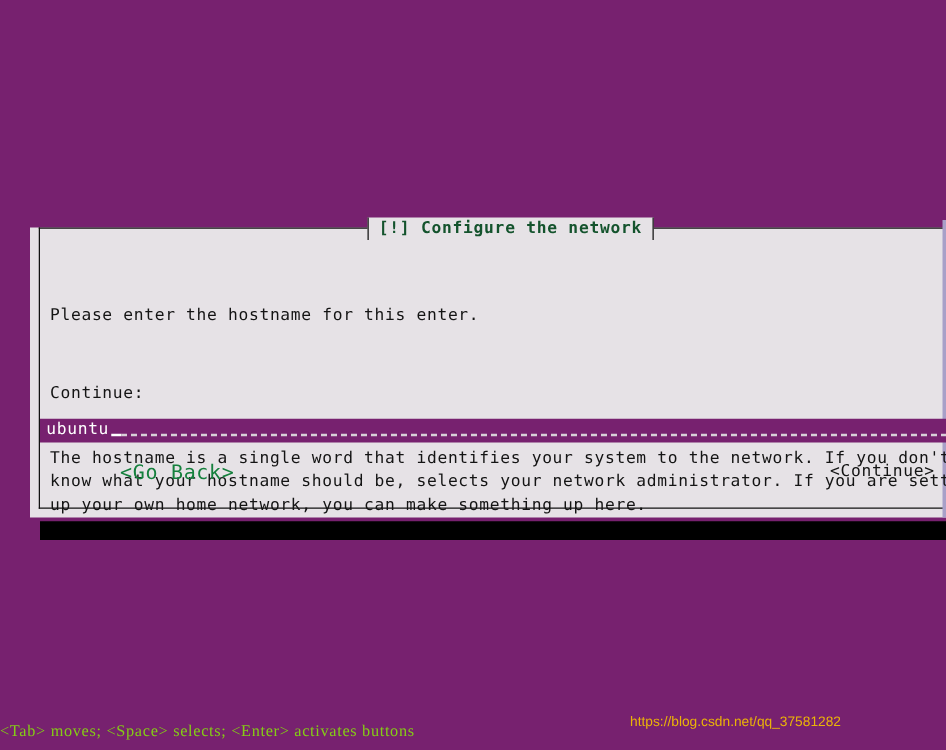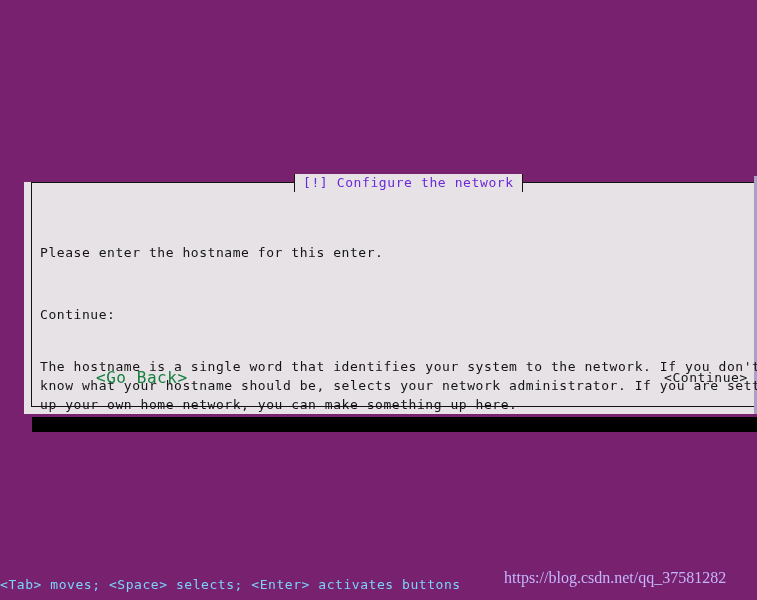--- a/index.html
+++ b/index.html
@@ -70,25 +70,26 @@
     left: 270px;
     top: -2px;
     height: 18px;
     display: flex;
     align-items: center;
     background: #e6e2e6;
     padding: 0 9px;
     z-index: 3;
   }
   #dialog-title {
-    color: #6d28d9;
+    color: #14532d;
     font-size: 13px;
     line-height: 16px;
     letter-spacing: 0.6px;
     white-space: nowrap;
+    font-weight: bold;
   }
   .title-tick {
     position: absolute;
     top: 0px;
     width: 1px;
     height: 18px;
     background: #131313;
   }
   .title-tick.left  { left: 0px; }
   .title-tick.right { right: 0px; }
@@ -195,34 +196,35 @@
     background: #000000;
   }
 
   
   #status-bar {
     position: absolute;
     left: 0px;
     top: 575px;
     width: 641px;
     height: 19px;
-    color: #7dd3fc;
+    color: #84cc16;
     font-size: 13px;
     line-height: 19px;
     letter-spacing: 0.55px;
     white-space: pre;
+    font-family: Liberation Serif, serif;
   }
 
   #watermark {
     position: absolute;
     left: 504px;
     top: 568px;
-    color: #c4b5fd;
-    font-family: Liberation Serif, serif;
-    font-size: 16px;
+    color: #eab308;
+    font-family: Liberation Sans, sans-serif;
+    font-size: 11px;
     line-height: 20px;
     white-space: nowrap;
     letter-spacing: 0px;
   }
 </style>
 </head>
 <body>
 
 <div id="screen">
 
@@ -241,20 +243,25 @@
     <div id="body-text">
       <div class="para">Please enter the hostname for this enter.</div>
       <div class="spacer"></div>
       <div class="para">The hostname is a single word that identifies your system to the network. If you don't
 know what your hostname should be, selects your network administrator. If you are setting
 up your own home network, you can make something up here.</div>
     </div>
 
     <div id="hostname-label">Continue:</div>
 
+    <div id="hostname-field">
+      <span id="hostname-value">ubuntu</span>
+      <span id="hostname-cursor"></span>
+      <span id="hostname-dashes"></span>
+    </div>
 
     <div id="go-back-button">&lt;Go Back&gt;</div>
 
     <div id="continue-button">&lt;Continue&gt;</div>
 
   </div>
 
   <div id="dialog-right-edge"></div>
 
   <div id="black-bar"></div>

